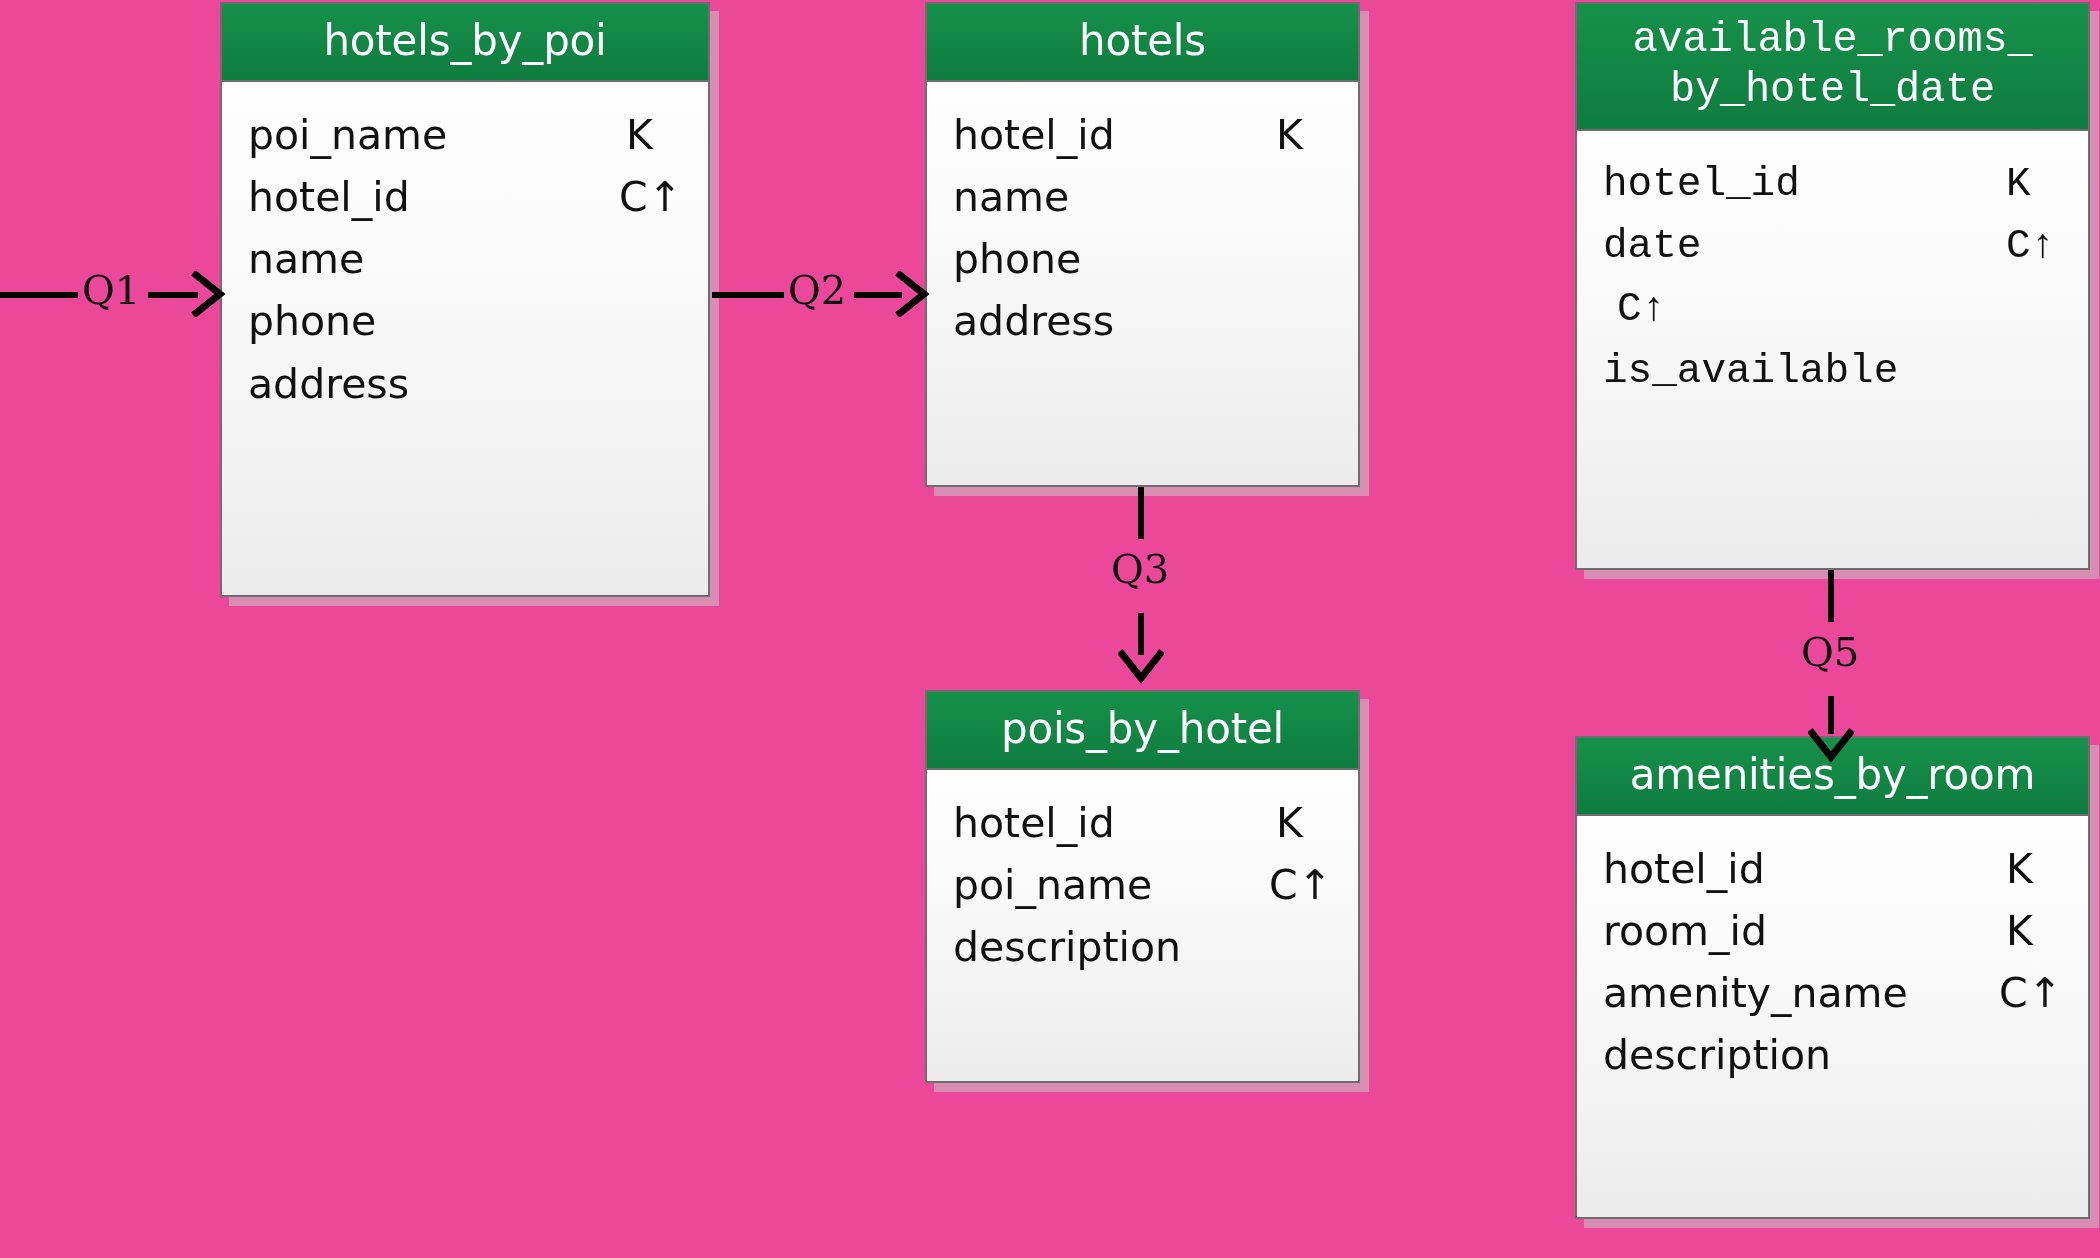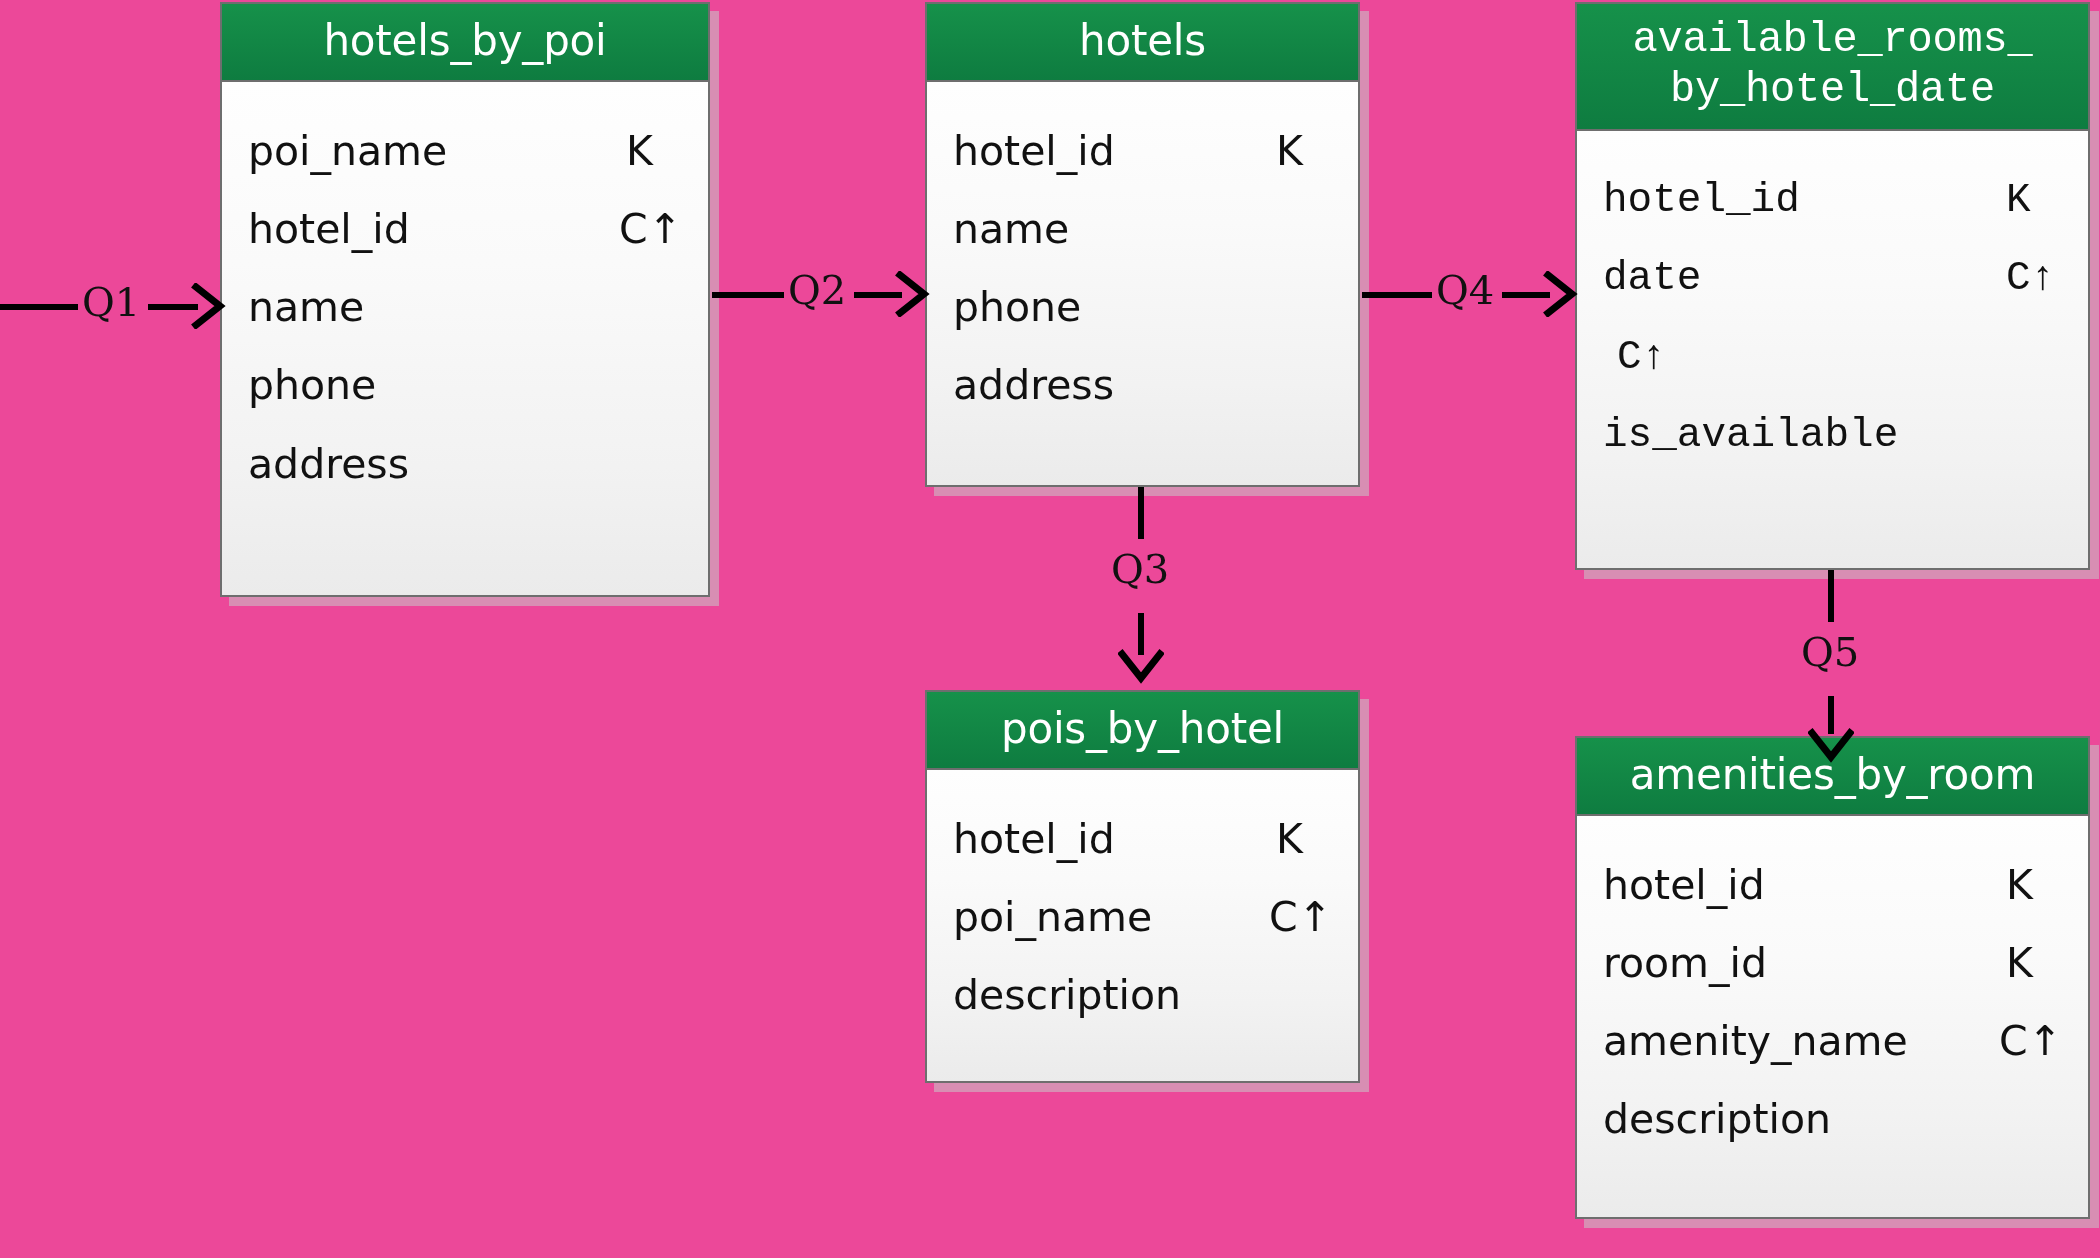--- a/index.html
+++ b/index.html
@@ -35,21 +35,20 @@
   .entity-body {
     flex:1;
     background:linear-gradient(to bottom, #FEFEFE 0%, #FAFAFA 35%, #F2F2F2 75%, #EBEBEB 100%);
     padding:22px 26px 18px 26px;
   }
   .field-row {
     display:flex; align-items:baseline;
     font-size:41px; color:#111;
     line-height:1.52;
     white-space:nowrap;
-    margin-top:16px;
   }
   .field-name { flex:1 1 auto; }
   .field-key  { flex:0 0 auto; text-align:left; padding-left:14px; min-width:70px; }
 
   
   .conn { position:absolute; }
   .conn-line-h { position:absolute; height:6px; background:#000; }
   .conn-line-v { position:absolute; width:6px; background:#000; }
   .conn-label {
     position:absolute;
@@ -168,46 +167,38 @@
         <span class="field-name">amenity_name</span>
         <span class="field-key">C↑</span>
       </div>
       <div class="field-row">
         <span class="field-name">description</span>
         <span class="field-key"></span>
       </div>
     </div>
   </div>
 
-  <div class="conn" style="left:0px; top:288px; width:176px; height:70px;">
+  <div class="conn" style="left:0px; top:276px; width:176px; height:70px;">
     <div class="conn-line-h" style="left:0px; top:16px; width:78px;"></div>
     <div class="conn-label" style="left:82px; top:-6px;">Q1</div>
     <div class="conn-line-h" style="left:148px; top:16px; width:50px;"></div>
     <svg class="arrow-h" style="left:186px; top:-5px;" viewBox="0 0 46 46">
       <polyline points="10,4 34,23 10,42" fill="none" stroke="#000" stroke-width="7" stroke-linecap="square" stroke-linejoin="miter"></polyline>
     </svg>
   </div>
 
   <div class="conn" style="left:712px; top:276px; width:215px; height:70px;">
     <div class="conn-line-h" style="left:0px; top:16px; width:72px;"></div>
     <div class="conn-label" style="left:76px; top:-6px;">Q2</div>
     <div class="conn-line-h" style="left:142px; top:16px; width:48px;"></div>
     <svg class="arrow-h" style="left:178px; top:-5px;" viewBox="0 0 46 46">
       <polyline points="10,4 34,23 10,42" fill="none" stroke="#000" stroke-width="7" stroke-linecap="square" stroke-linejoin="miter"></polyline>
     </svg>
   </div>
 
-  <div class="conn" style="left:1362px; top:276px; width:215px; height:70px;">
-    <div class="conn-line-h" style="left:0px; top:16px; width:70px;"></div>
-    <div class="conn-label" style="left:74px; top:-6px;">Q4</div>
-    <div class="conn-line-h" style="left:140px; top:16px; width:48px;"></div>
-    <svg class="arrow-h" style="left:176px; top:-5px;" viewBox="0 0 46 46">
-      <polyline points="10,4 34,23 10,42" fill="none" stroke="#000" stroke-width="7" stroke-linecap="square" stroke-linejoin="miter"></polyline>
-    </svg>
-  </div>
 
   <div class="conn" style="left:1115px; top:487px; width:120px; height:205px;">
     <div class="conn-line-v" style="left:23px; top:0px; height:52px;"></div>
     <div class="conn-label" style="left:-4px; top:62px;">Q3</div>
     <div class="conn-line-v" style="left:23px; top:126px; height:42px;"></div>
     <svg class="arrow-v" style="left:3px; top:157px;" viewBox="0 0 46 46">
       <polyline points="4,10 23,34 42,10" fill="none" stroke="#000" stroke-width="7" stroke-linecap="square" stroke-linejoin="miter"></polyline>
     </svg>
   </div>
 

